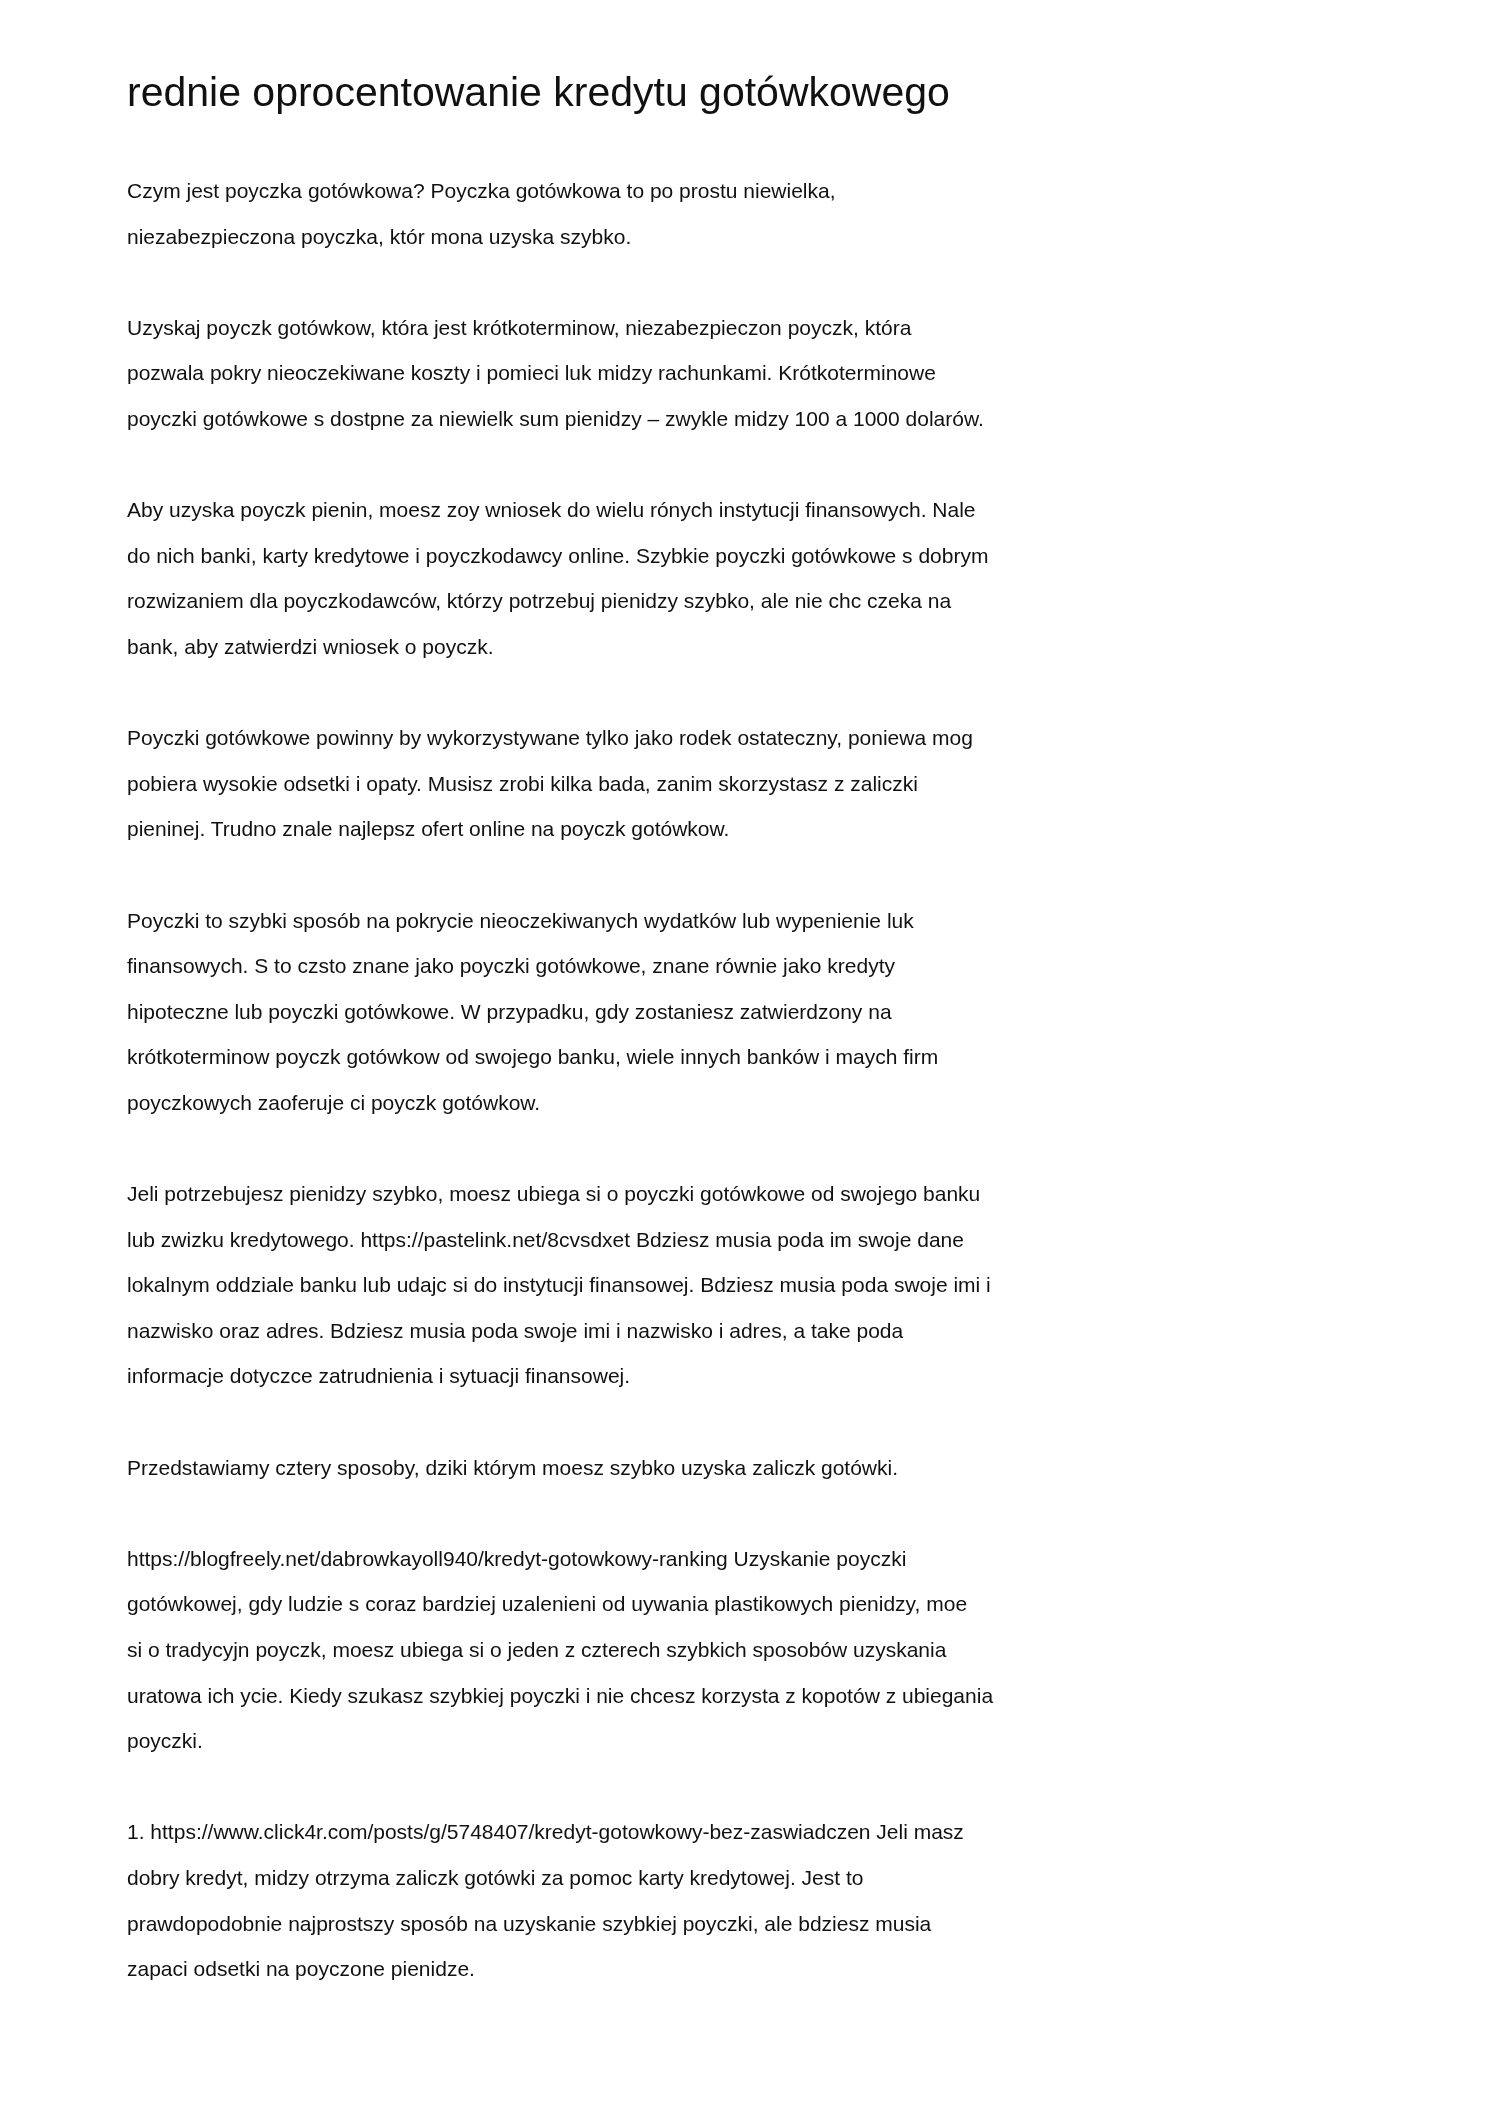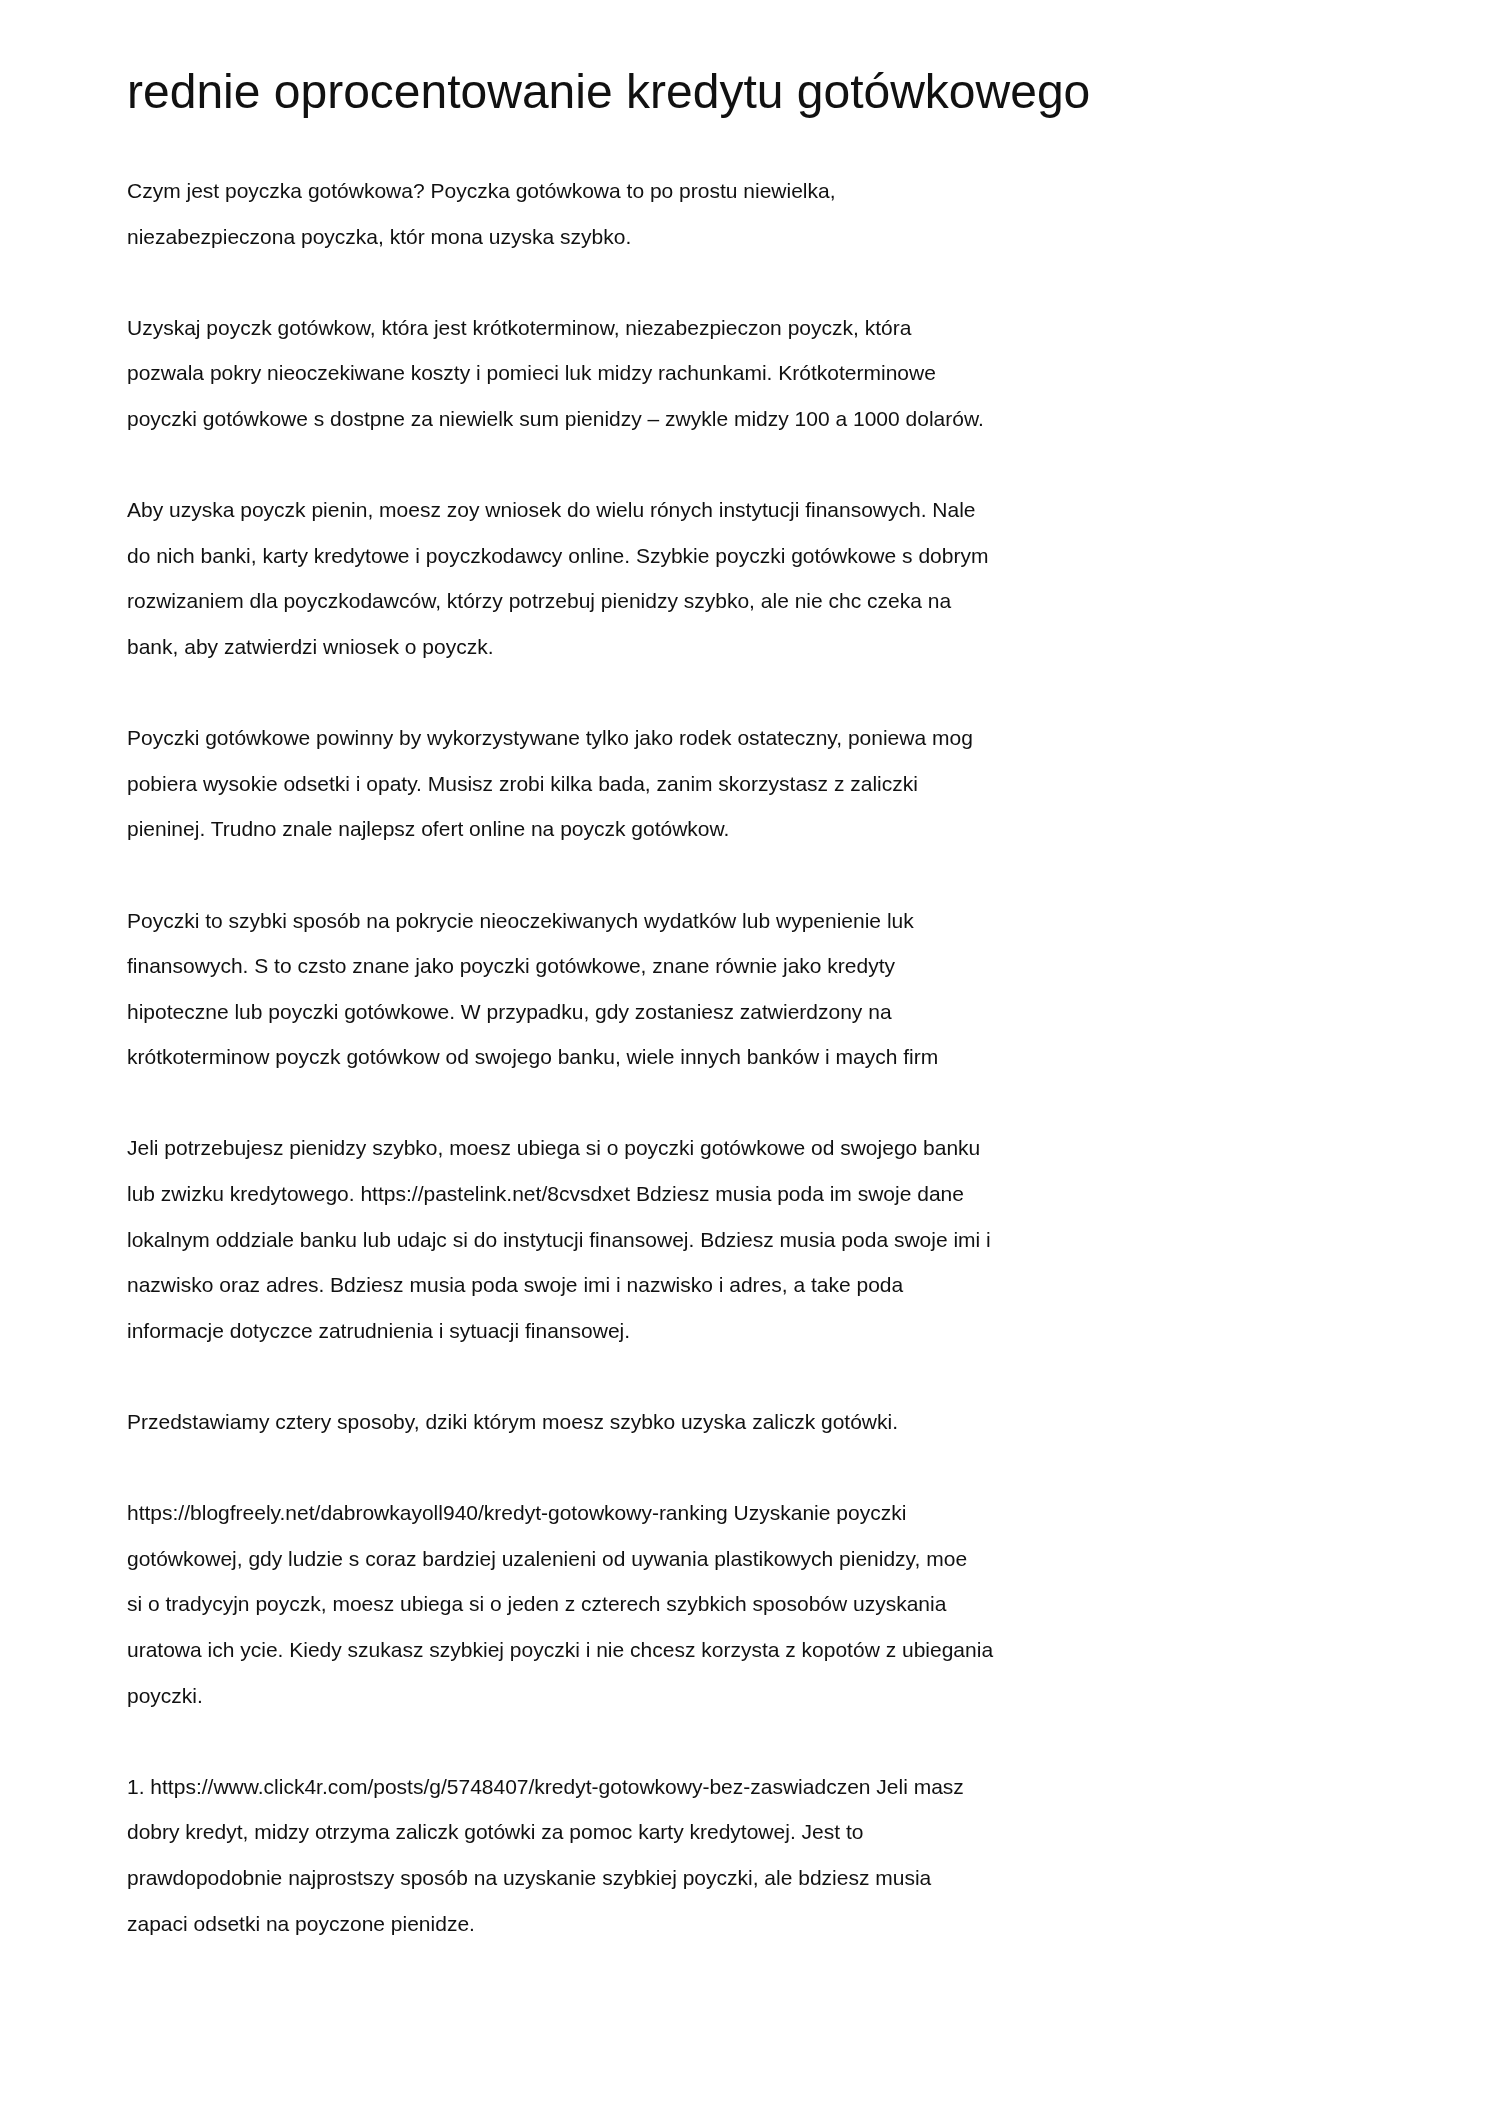--- a/index.html
+++ b/index.html
@@ -16,21 +16,21 @@
       font-family: "Liberation Sans", sans-serif;
     }
     .page {
       position: absolute;
       left: 127px;
       top: 60px;
       width: 1270px;
     }
     .title {
       font-family: "Liberation Sans", sans-serif;
-      font-size: 48px;
+      font-size: 41px;
       font-weight: normal;
       line-height: 64px;
       margin: 0 0 44px 0;
       letter-spacing: 0px;
     }
     .para {
       font-family: "Liberation Sans", sans-serif;
       font-size: 21px;
       line-height: 45.6px;
       margin: 0 0 45.6px 0;
@@ -69,20 +69,21 @@
     <span class="line">Poyczki gotówkowe powinny by wykorzystywane tylko jako rodek ostateczny, poniewa mog</span>
     <span class="line">pobiera wysokie odsetki i opaty. Musisz zrobi kilka bada, zanim skorzystasz z zaliczki</span>
     <span class="line">pieninej. Trudno znale najlepsz ofert online na poyczk gotówkow.</span>
   </p>
 
   <p class="para">
     <span class="line">Poyczki to szybki sposób na pokrycie nieoczekiwanych wydatków lub wypenienie luk</span>
     <span class="line">finansowych. S to czsto znane jako poyczki gotówkowe, znane równie jako kredyty</span>
     <span class="line">hipoteczne lub poyczki gotówkowe. W przypadku, gdy zostaniesz zatwierdzony na</span>
     <span class="line">krótkoterminow poyczk gotówkow od swojego banku, wiele innych banków i maych firm</span>
+    <span class="line">poyczkowych zaoferuje ci poyczk gotówkow.</span>
   </p>
 
   <p class="para">
     <span class="line">Jeli potrzebujesz pienidzy szybko, moesz ubiega si o poyczki gotówkowe od swojego banku</span>
     <span class="line">lub zwizku kredytowego. https://pastelink.net/8cvsdxet Bdziesz musia poda im swoje dane</span>
     <span class="line">lokalnym oddziale banku lub udajc si do instytucji finansowej. Bdziesz musia poda swoje imi i</span>
     <span class="line">nazwisko oraz adres. Bdziesz musia poda swoje imi i nazwisko i adres, a take poda</span>
     <span class="line">informacje dotyczce zatrudnienia i sytuacji finansowej.</span>
   </p>
 

